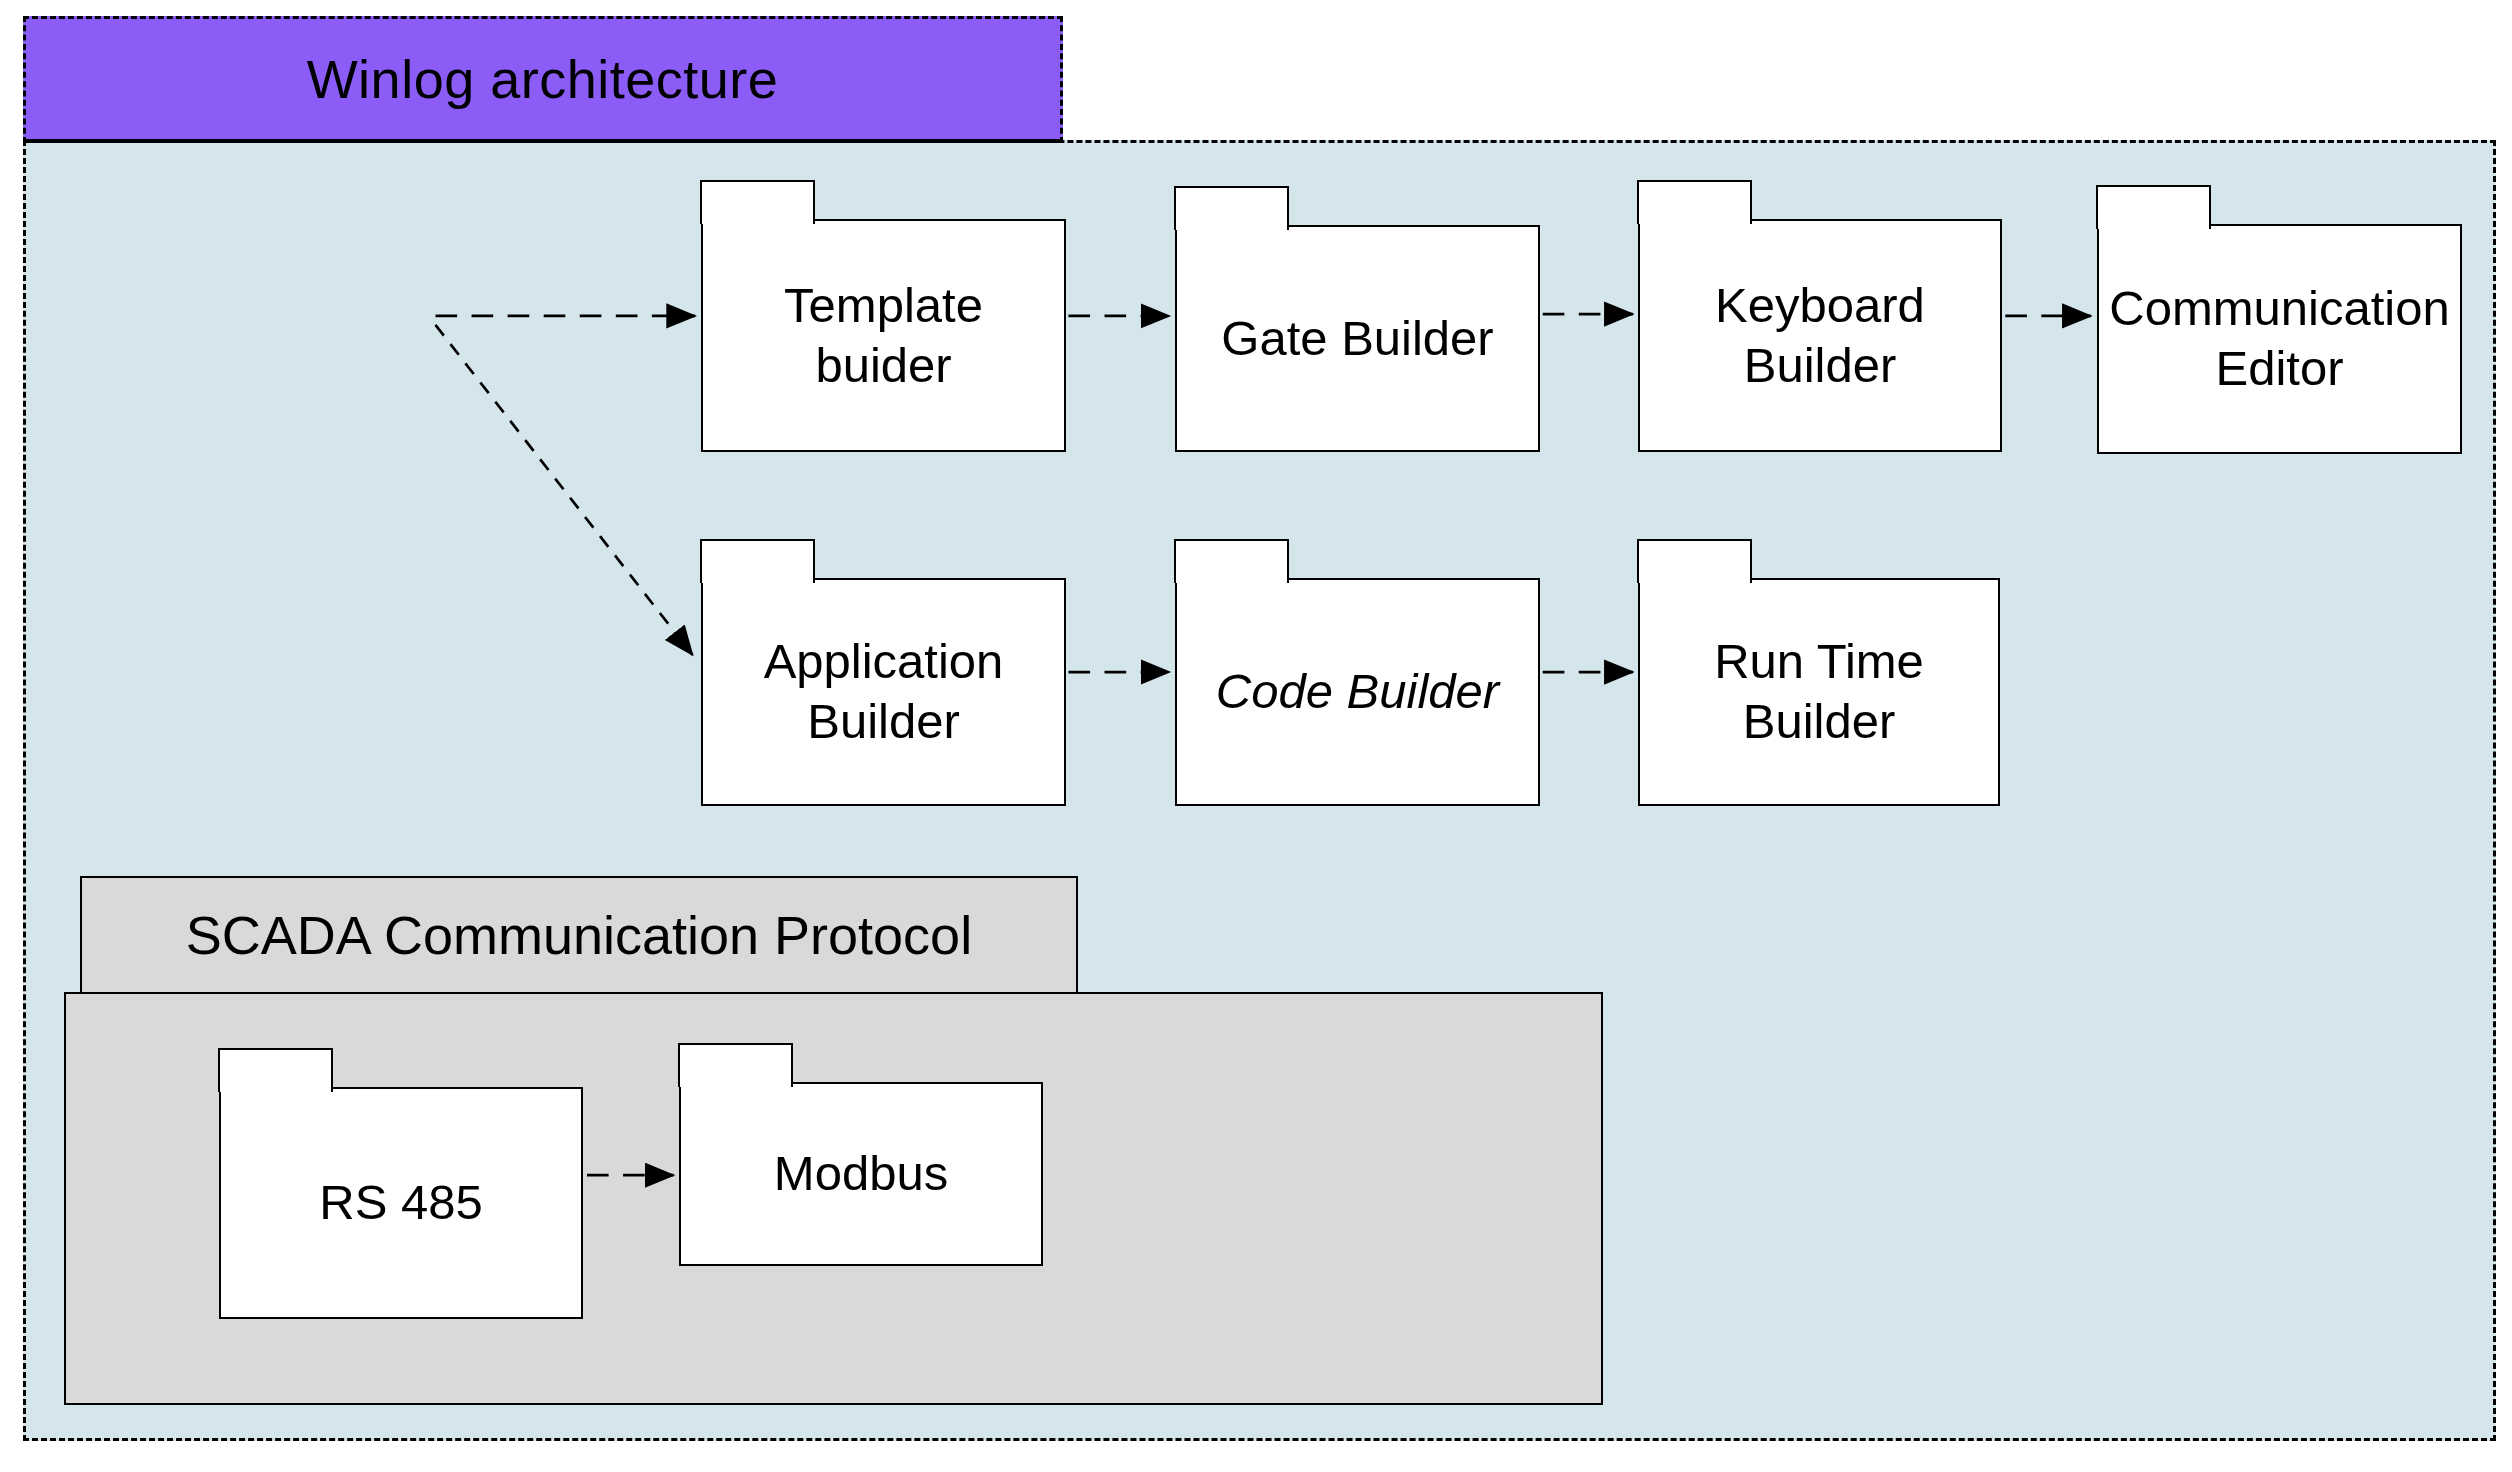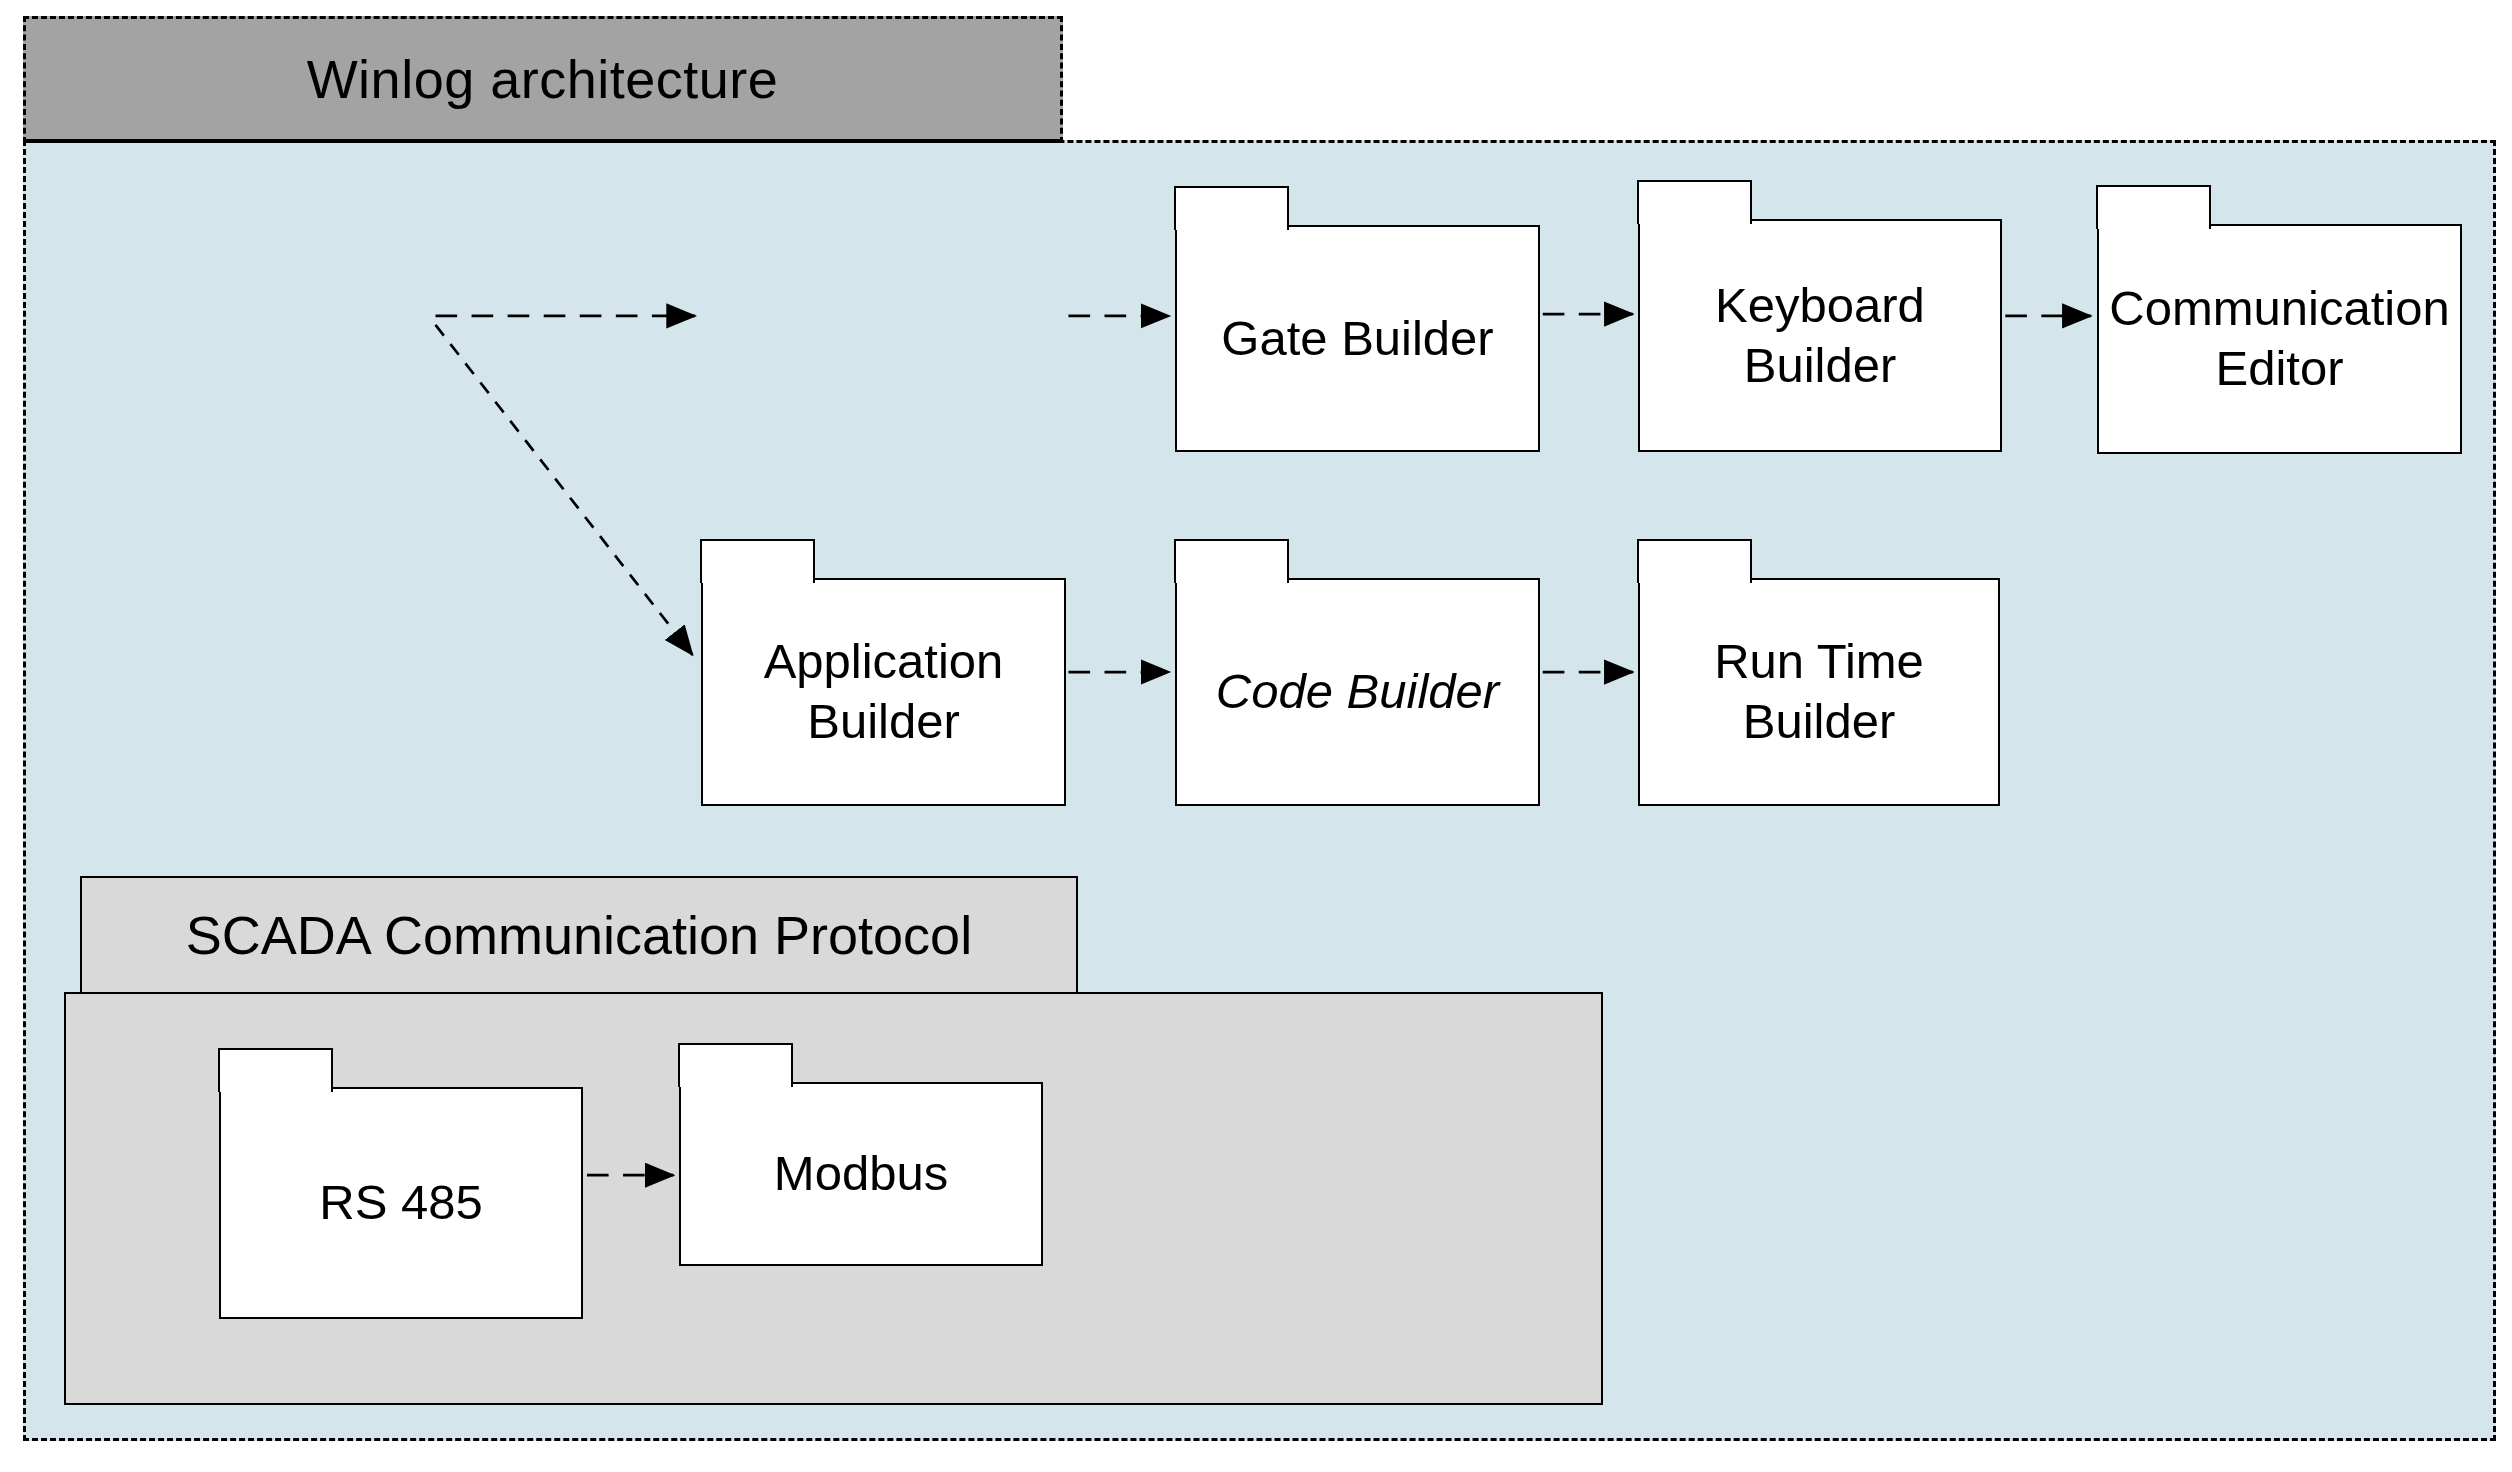--- a/index.html
+++ b/index.html
@@ -9,21 +9,21 @@
   }
   .stage{position:absolute;inset:0;}
 
   
   .frame-body{
     position:absolute;left:22.5px;top:140px;width:2473px;height:1301px;
     background:#d4e6ec;border:3.6px dashed #000;box-sizing:border-box;
   }
   .frame-tab{
     position:absolute;left:22.5px;top:16px;width:1040px;height:127px;
-    background:#a3a3a3;border:3.6px dashed #000;border-bottom:4.5px solid #000;
+    background:#8b5cf6;border:3.6px dashed #000;border-bottom:4.5px solid #000;
     box-sizing:border-box;display:flex;align-items:center;justify-content:center;
     font-size:54px;letter-spacing:0.5px;
   }
 
   
   .group-body{
     position:absolute;left:64px;top:992px;width:1539px;height:413px;
     background:#d9d9d9;border:2.7px solid #000;box-sizing:border-box;
   }
   .group-header{
@@ -55,20 +55,24 @@
   <div class="frame-tab">
     <span>Winlog architecture</span>
   </div>
 
   <div class="group-body"></div>
   <div class="group-header">
     <span>SCADA Communication Protocol</span>
   </div>
 
 
+  <div class="pkg" style="left:701px;top:219px;width:365px;height:233px;">
+    <div class="pkg-tab"></div>
+    <span>Template buider</span>
+  </div>
 
   <div class="pkg" style="left:1175px;top:225px;width:365px;height:227px;">
     <div class="pkg-tab"></div>
     <span>Gate Builder</span>
   </div>
 
   <div class="pkg" style="left:1638px;top:219px;width:364px;height:233px;">
     <div class="pkg-tab"></div>
     <span>Keyboard Builder</span>
   </div>

